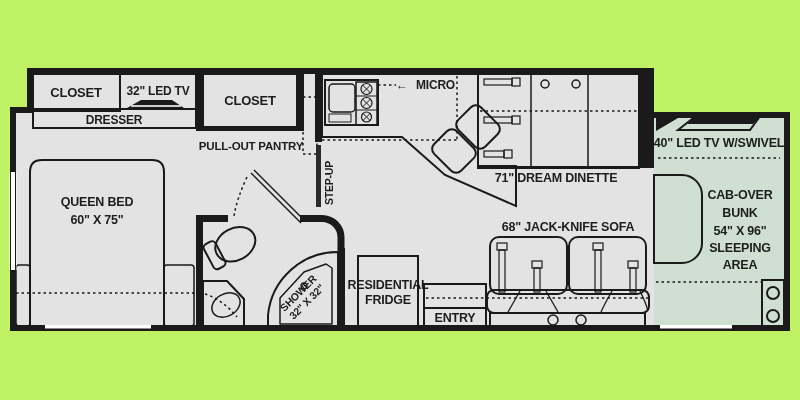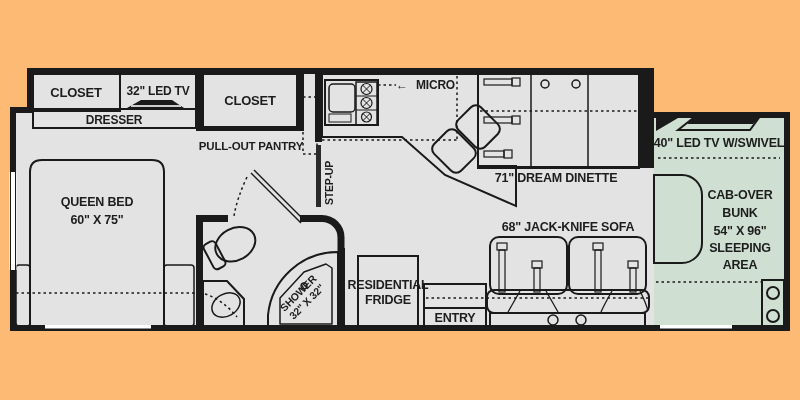--- a/index.html
+++ b/index.html
@@ -1,16 +1,16 @@
 <!DOCTYPE html>
 <html style="--c-floor: #e3e3e3; --c-furniture: #cfdfd2; --c-fixture_blue: #b9cfe9; --c-wall: #1a1a1a; --c-text: #1d1d1d;"><head>
 <meta charset="utf-8">
 <style>
   html,body{margin:0;padding:0;background:#ffffff;}
-  #stage{position:relative;width:800px;height:400px;background:#fdba74;overflow:hidden;
+  #stage{position:relative;width:800px;height:400px;background:#bef264;overflow:hidden;
          font-family:"Liberation Sans", sans-serif;}
   svg{position:absolute;left:0;top:0;}
   text{font-family:"Liberation Sans", sans-serif;font-weight:bold;fill:var(--c-text,#1d1d1d);
        letter-spacing:-0.2px;}
   .floor{fill:var(--c-floor,#e3e3e3);}
   .furn{fill:var(--c-furniture,#cfdfd2);}
   .blu{fill:var(--c-fixture_blue,#b9cfe9);}
   .wall{fill:var(--c-wall,#1a1a1a);}
   .wh{fill:#ffffff;}
   .ln{stroke:var(--c-wall,#1a1a1a);fill:none;}

